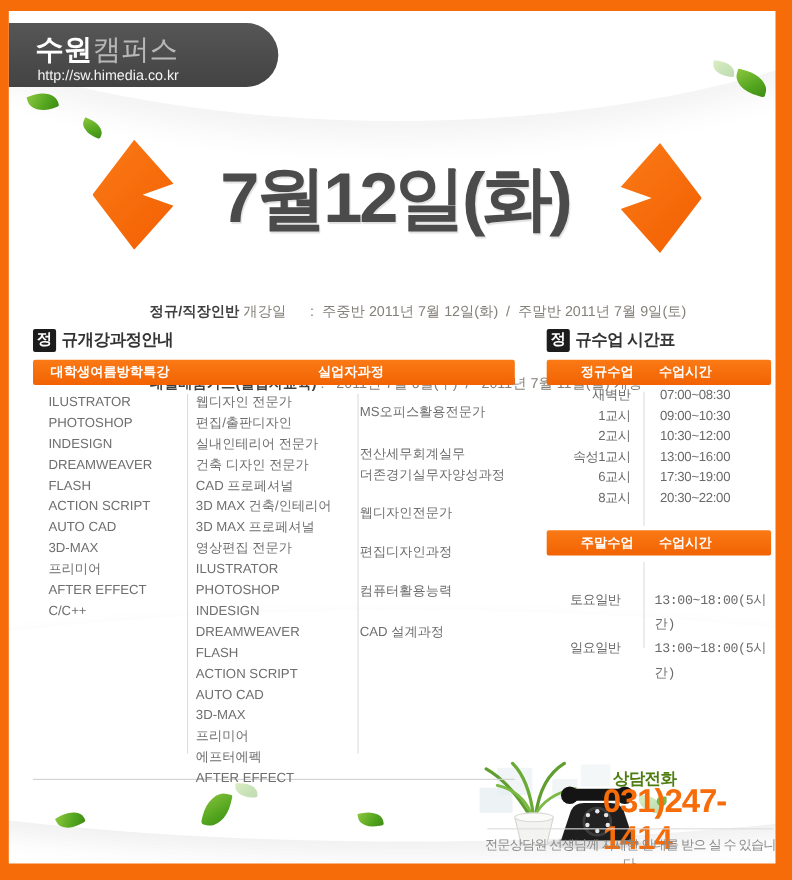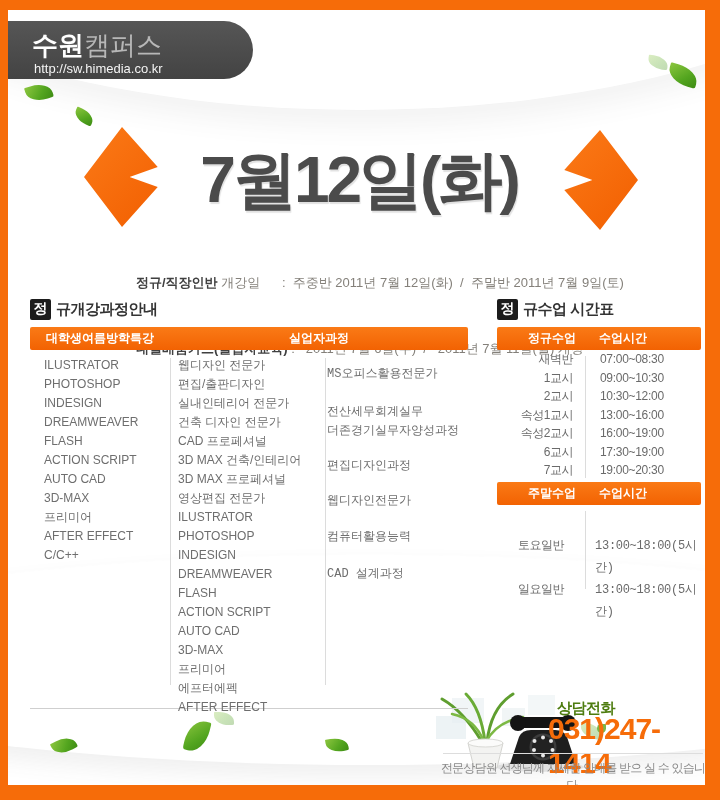--- a/index.html
+++ b/index.html
@@ -63,21 +63,21 @@
   .lh1{width:140px;} .lh2{width:155px;} .lh3{flex:1;}
   .left-body{position:relative;height:333px;margin-top:2px;}
   .vdiv{position:absolute;top:6px;height:327px;width:1px;background:#dcdcdc;}
   .vdiv.v1{left:140px;} .vdiv.v2{left:295px;}
   .left-bottomline{position:absolute;left:0;top:356px;width:438px;height:1px;background:#cfcfcf;}
   .course-col{position:absolute;top:4px;}
   .col-special{left:14px;width:120px;}
   .col-general{left:148px;width:145px;}
   .col-unemployed{left:297px;width:140px;}
   .course-item{font-size:12px;color:#6e6e6e;line-height:19px;letter-spacing:0px;white-space:nowrap;}
-  .col-unemployed .course-item{margin-top:17px;font-family:Liberation Mono, monospace;}
+  .col-unemployed .course-item{margin-top:17px;}
   .col-unemployed .course-item:nth-child(1){margin-top:9px;}
   .col-unemployed .course-item:nth-child(2){margin-top:19px;}
   .col-unemployed .course-item:nth-child(3){margin-top:0px;}
   .col-unemployed .course-item:nth-child(4){margin-top:16px;}
   .col-unemployed .course-item:nth-child(5){margin-top:16px;}
   .col-unemployed .course-item:nth-child(7){margin-top:18px;}
   .col-unemployed .course-item:nth-child(8){margin-top:14px;}
 
   
   .right-table{position:absolute;left:497px;top:327px;width:204px;z-index:6;}
@@ -180,22 +180,22 @@
         <div class="course-item">AUTO CAD</div>
         <div class="course-item">3D-MAX</div>
         <div class="course-item">프리미어</div>
         <div class="course-item">에프터에펙</div>
         <div class="course-item">AFTER EFFECT</div>
       </div>
     <div class="course-col col-unemployed">
         <div class="course-item">MS오피스활용전문가</div>
         <div class="course-item">전산세무회계실무</div>
         <div class="course-item">더존경기실무자양성과정</div>
+        <div class="course-item">웹디자인전문가</div>
         <div class="course-item">편집디자인과정</div>
-        <div class="course-item">웹디자인전문가</div>
         <div class="course-item">컴퓨터활용능력</div>
         <div class="course-item">CAD 설계과정</div>
       </div>
   </div>
 </div>
 
 <div class="sec-title" style="left:497px;top:298px;">
   <span class="badge">정</span>
   <span class="t">규수업 시간표</span>
 </div>
@@ -218,30 +218,22 @@
         </div>
         <div class="time-row">
           <span class="t-name">2교시</span>
           <span class="t-time">10:30~12:00</span>
         </div>
         <div class="time-row">
           <span class="t-name">속성1교시</span>
           <span class="t-time">13:00~16:00</span>
         </div>
         <div class="time-row">
-          <span class="t-name">속성2교시</span>
-          <span class="t-time">16:00~19:00</span>
-        </div>
-        <div class="time-row">
           <span class="t-name">6교시</span>
           <span class="t-time">17:30~19:00</span>
-        </div>
-        <div class="time-row">
-          <span class="t-name">7교시</span>
-          <span class="t-time">19:00~20:30</span>
         </div>
         <div class="time-row">
           <span class="t-name">8교시</span>
           <span class="t-time">20:30~22:00</span>
         </div>
       </div>
   </div>
   <div class="orange-bar">
     <span class="h-name">주말수업</span>
     <span class="h-time">수업시간</span>

